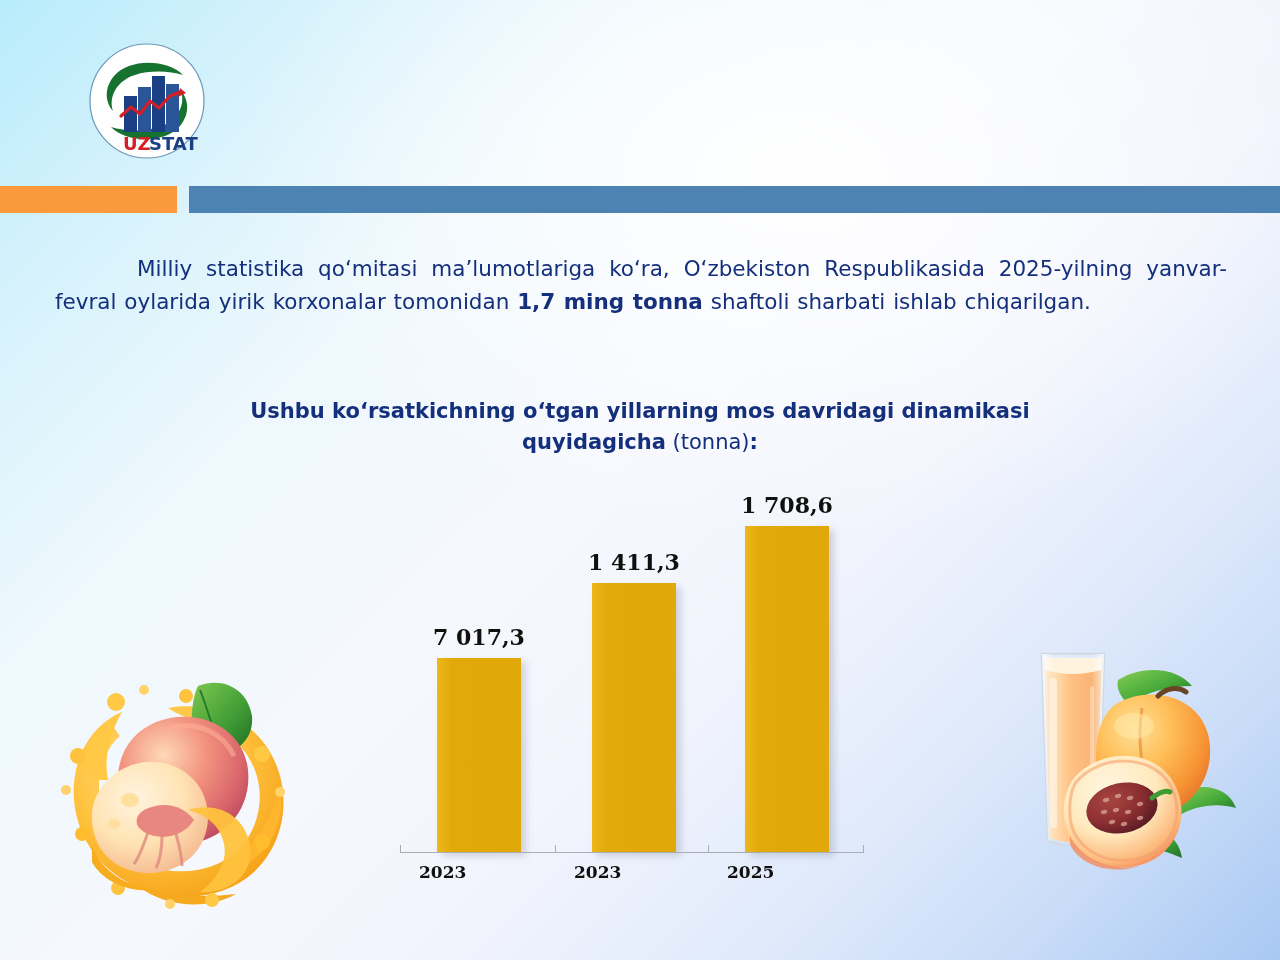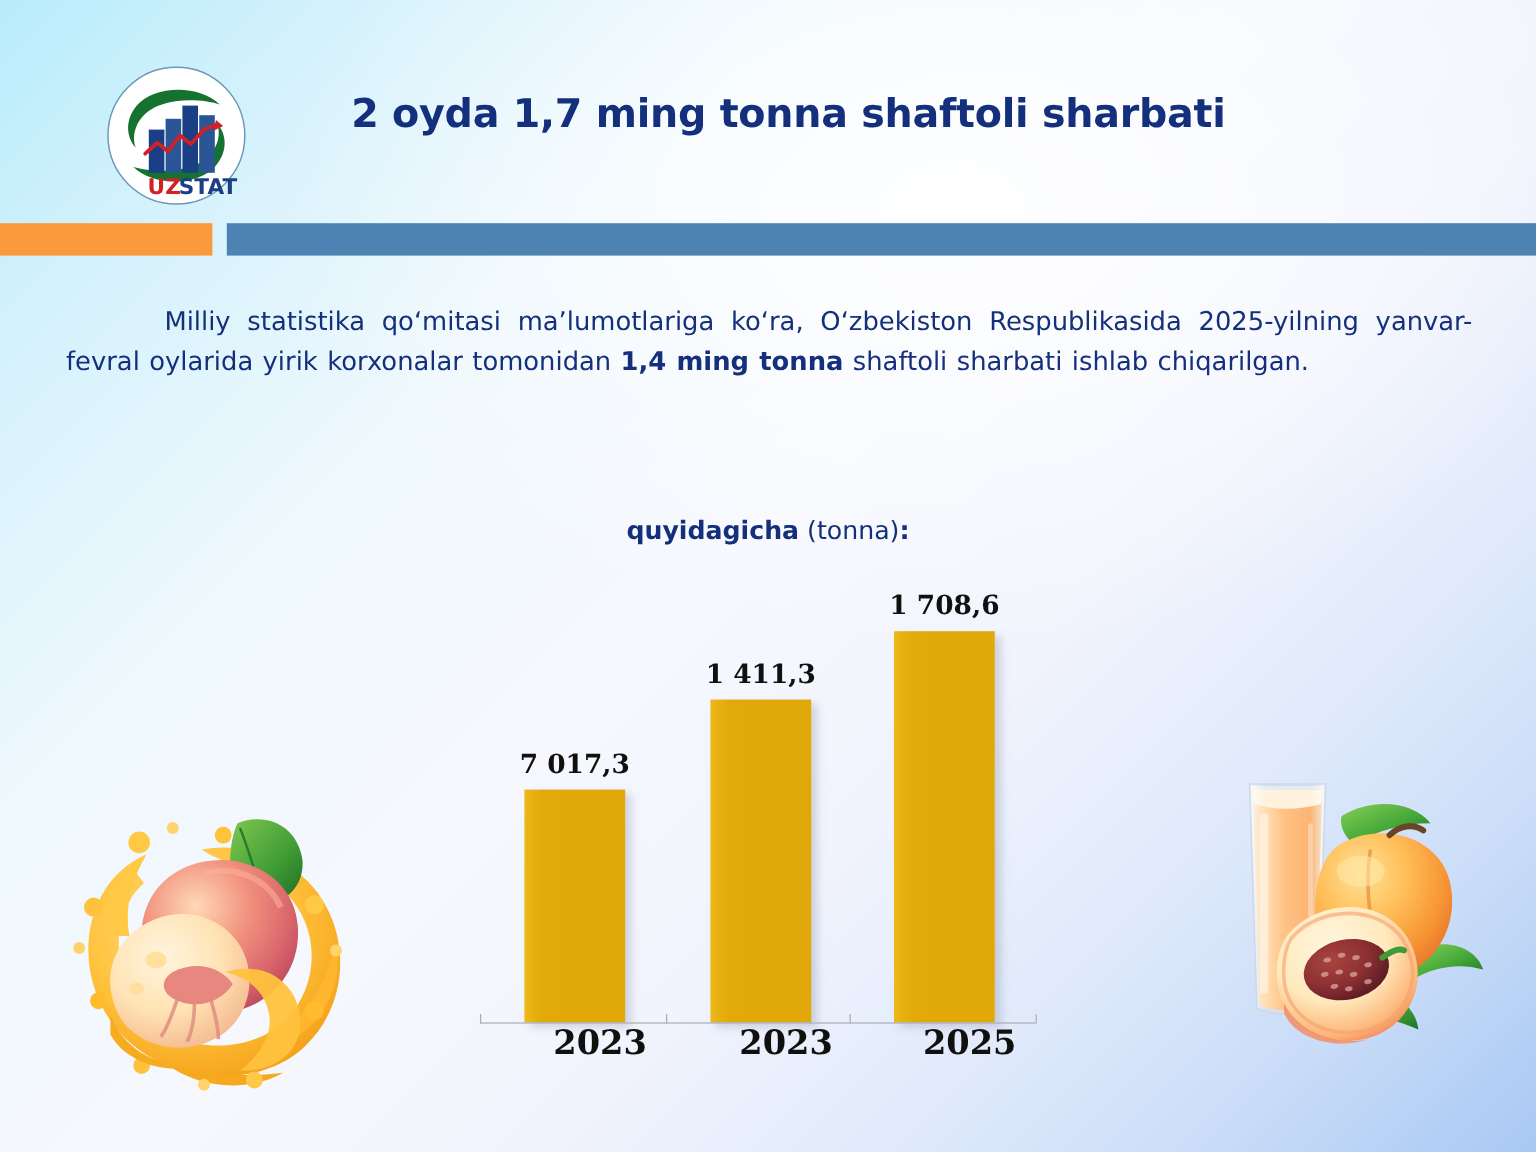--- a/index.html
+++ b/index.html
@@ -30,21 +30,21 @@
         #f2f4fd 62%,
         #e0eafb 76%,
         #c9dcf8 88%,
         #a8c8f3 100%);
   }
 
   
   #logo {
     position: absolute;
     left: 88px;
-    top: 54px;
+    top: 42px;
     width: 118px;
     height: 118px;
   }
 
   #title {
     position: absolute;
     left: 232px;
     top: 74px;
     width: 850px;
     text-align: center;
@@ -149,26 +149,26 @@
   }
   .tick {
     position: absolute;
     top: 365px;
     width: 1px;
     height: 8px;
     background: #a9aeb4;
   }
   .cat-label {
     position: absolute;
-    top: 372px;
+    top: 382px;
     width: 120px;
-    text-align: right;
+    text-align: left;
     font-family: "DejaVu Serif", serif;
     font-weight: bold;
-    font-size: 28px;
+    font-size: 17px;
     color: #10100f;
   }
 
   
   .decor { position: absolute; }
   #peach-splash { left: 48px; top: 660px; width: 260px; height: 270px; }
   #juice-glass  { left: 1012px; top: 630px; width: 245px; height: 290px; }
 </style>
 </head>
 <body>
@@ -185,30 +185,29 @@
       <rect x="64" y="34" width="13" height="56" fill="#1b3f84"></rect>
       <rect x="78" y="42" width="13" height="48" fill="#2a5596"></rect>
       <polyline points="33,74 43,65 52,72 62,59 71,66 82,54 92,50" fill="none" stroke="#d32027" stroke-width="3.2" stroke-linejoin="round" stroke-linecap="round"></polyline>
       <polygon points="92,46 98,51 90,55" fill="#d32027"></polygon>
       <text x="35" y="108" font-family="DejaVu Sans, sans-serif" font-size="18" font-weight="bold" fill="#d32027">UZ</text>
       <text x="61" y="108" font-family="DejaVu Sans, sans-serif" font-size="18" font-weight="bold" fill="#1b3f84">STAT</text>
     </svg>
   </div>
 
   <div id="title">
-    <span class="tline">2 oyda 1,7 ming tonna shaftoli sharbati</span>
   </div>
 
   <div id="bar-orange"></div>
   <div id="bar-blue"></div>
 
-  <p id="paragraph"><span>Milliy statistika qo‘mitasi ma’lumotlariga ko‘ra, O‘zbekiston Respublikasida 2025-yilning yanvar-fevral oylarida yirik korxonalar tomonidan </span><b>1,4 ming tonna</b><span> shaftoli sharbati ishlab chiqarilgan.</span></p>
+  <p id="paragraph"><span>Milliy statistika qo‘mitasi ma’lumotlariga ko‘ra, O‘zbekiston Respublikasida 2025-yilning yanvar-fevral oylarida yirik korxonalar tomonidan </span><b>1,7 ming tonna</b><span> shaftoli sharbati ishlab chiqarilgan.</span></p>
 
   <div id="subtitle">
-    <br>
+    <span>Ushbu ko‘rsatkichning o‘tgan yillarning mos davridagi dinamikasi</span><br>
     <span>quyidagicha</span><span class="reg"> (tonna)</span><span>:</span>
   </div>
 
   <div id="chart">
     <div class="plot">
 
       <div class="bar-group" id="g0" style="left:57px;">
         <div class="bar" id="bar0" style="height: 194px; background: linear-gradient(to right, rgb(237, 184, 26) 0%, rgb(226, 169, 10) 18%, rgb(224, 168, 8) 100%);"></div>
         <div class="bar-label" id="lbl0" style="bottom: 202px; color: rgb(16, 16, 15);">7 017,3</div>
       </div>

